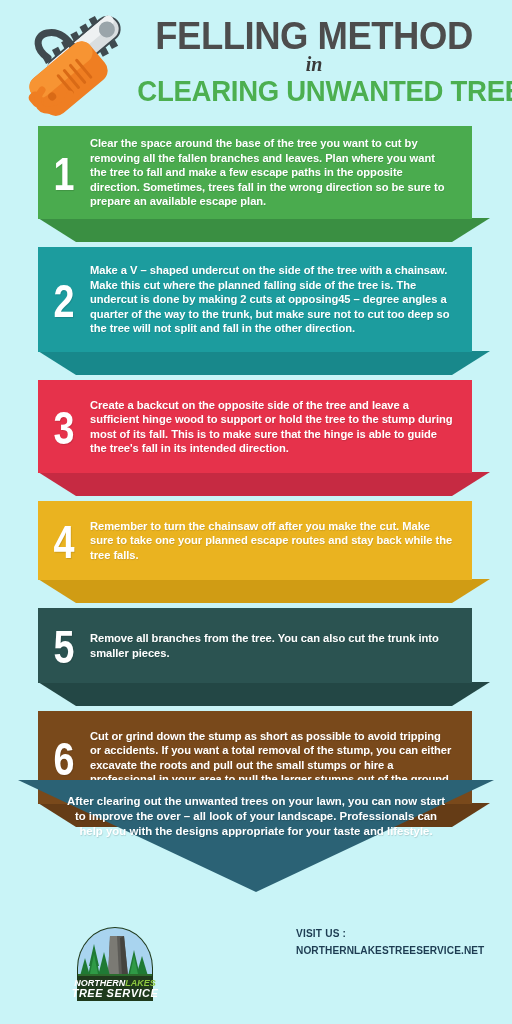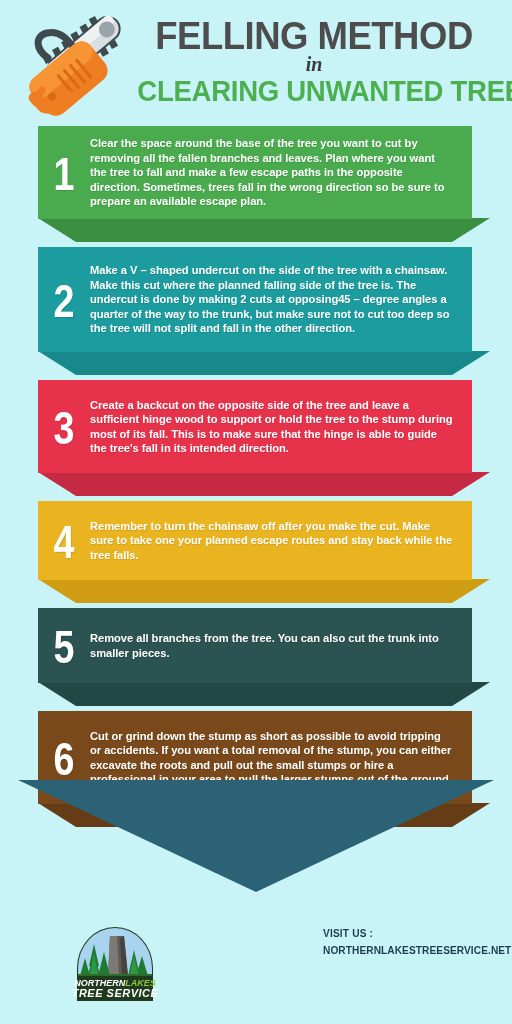--- a/index.html
+++ b/index.html
@@ -147,21 +147,21 @@
     left:72px; top:6px;
     width:86px; height:88px;font-style:italic;
   }
   #contact-col {
     position:absolute;
     left:186px; top:12px;
     width:120px;
   }
   #visit-col {
     position:absolute;
-    left:323px; top:12px;
+    left:296px; top:12px;
     width:190px;
   }
   .f-head {
     font-family:"Liberation Sans Narrow","Liberation Sans",sans-serif;
     font-weight:bold;
     font-size:11.5px;
     line-height:18px;
     color:#1d3c52;
     letter-spacing:0.2px;
     transform:scaleX(0.88);
@@ -297,20 +297,21 @@
           <div class="step-num">6</div>
           <div class="step-text">Cut or grind down the stump as short as possible to avoid tripping or accidents. If you want a total removal of the stump, you can either excavate the roots and pull out the small stumps or hire a professional in your area to pull the larger stumps out of the ground.</div>
         </div>
       </div>
     </div>
 
   <div id="outro">
     <svg id="outro-arrow" viewBox="0 0 512 112" preserveAspectRatio="none">
       <polygon points="18,0 494,0 256,112" fill="#2b6275"></polygon>
     </svg>
+    <div id="outro-text">After clearing out the unwanted trees on your lawn, you can now start to improve the over – all look of your landscape. Professionals can help you with the designs appropriate for your taste and lifestyle.</div>
   </div>
 
   <div id="footer">
 
     <div id="logo">
       <svg viewBox="0 0 86 88" width="86" height="88">
         <defs>
           <clipPath id="archclip">
             <path d="M6 50 A37 40 0 0 1 80 50 L80 80 L6 80 Z"></path>
           </clipPath>

